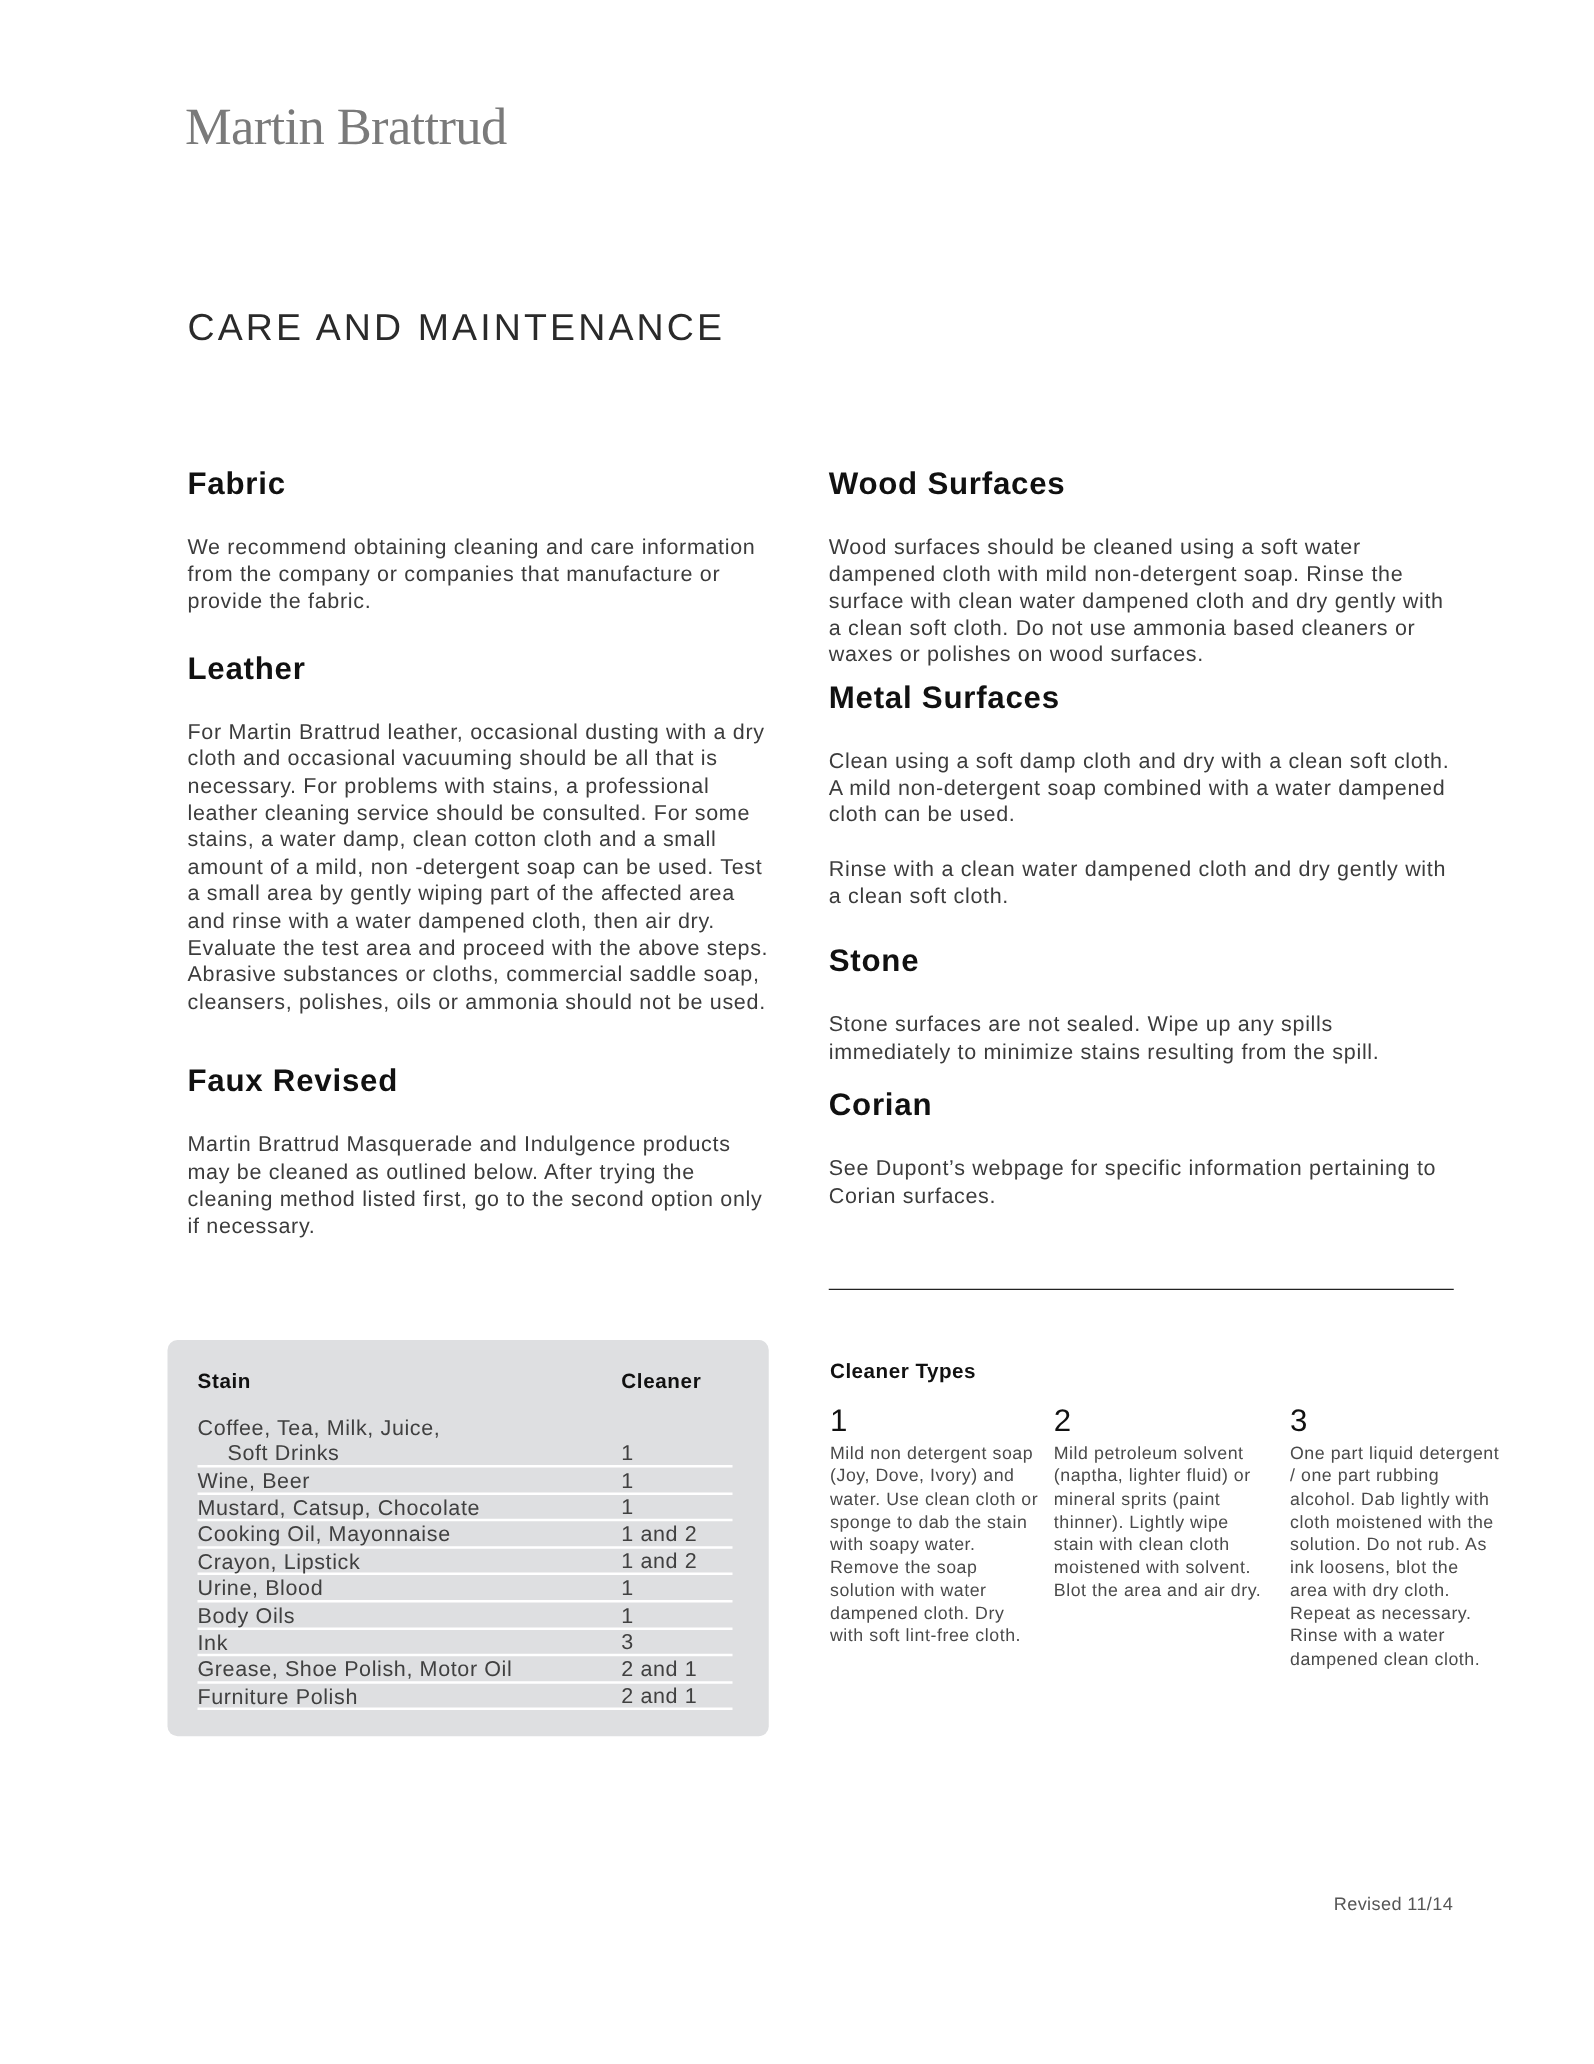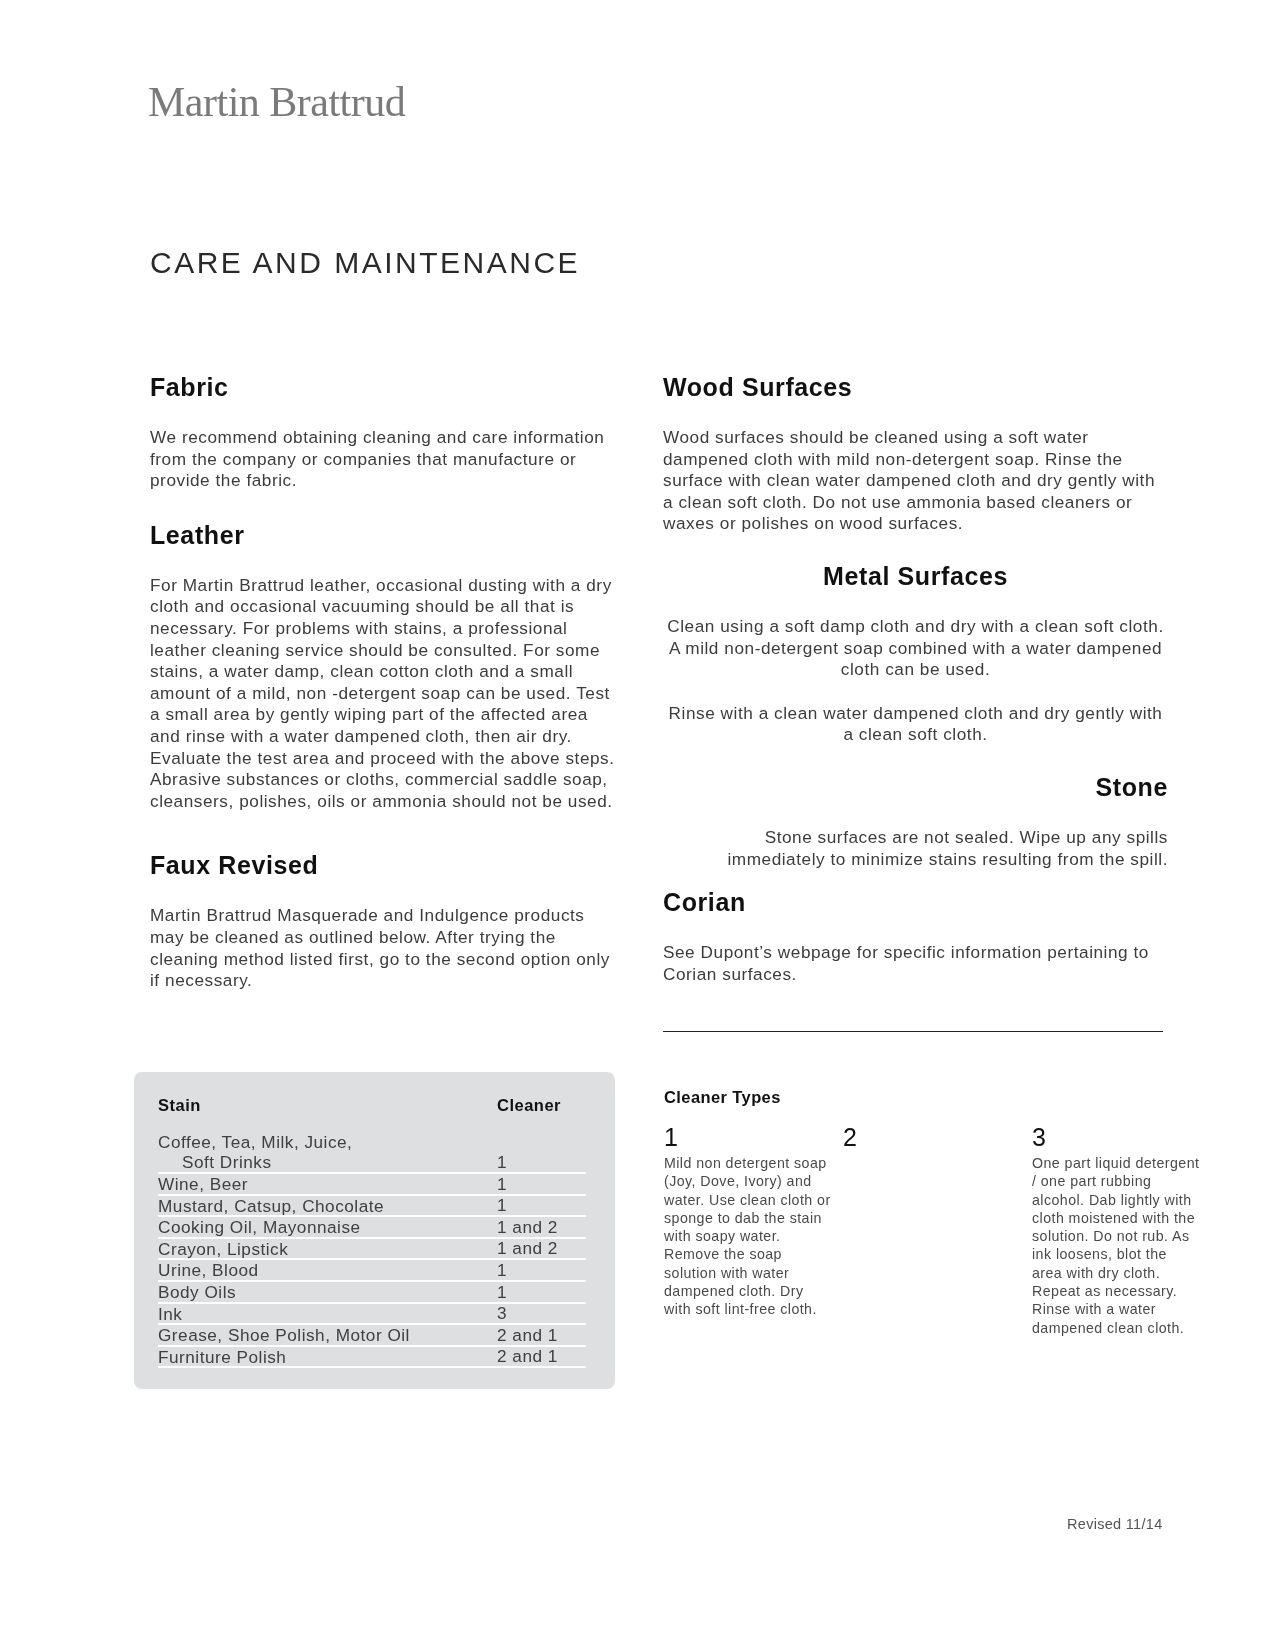--- a/index.html
+++ b/index.html
@@ -111,26 +111,26 @@
     <h2>Faux Revised</h2>
     <p>Martin Brattrud Masquerade and Indulgence products may be cleaned as outlined below. After trying the cleaning method listed first, go to the second option only if necessary.</p>
   </div>
 </div>
 
 <div class="col col-right">
   <div class="section">
     <h2>Wood Surfaces</h2>
     <p>Wood surfaces should be cleaned using a soft water dampened cloth with mild non-detergent soap. Rinse the surface with clean water dampened cloth and dry gently with a clean soft cloth. Do not use ammonia based cleaners or waxes or polishes on wood surfaces.</p>
   </div>
-  <div class="section" style="margin-top:26px;text-align:center;">
+  <div class="section" style="margin-top:8px;">
     <h2>Metal Surfaces</h2>
     <p>Clean using a soft damp cloth and dry with a clean soft cloth. A mild non-detergent soap combined with a water dampened cloth can be used.</p>
     <p>Rinse with a clean water dampened cloth and dry gently with a clean soft cloth.</p>
   </div>
-  <div class="section" style="margin-top:26px;text-align:right;">
+  <div class="section" style="margin-top:26px;">
     <h2>Stone</h2>
     <p>Stone surfaces are not sealed. Wipe up any spills immediately to minimize stains resulting from the spill.</p>
   </div>
   <div class="section" style="margin-top:17px;">
     <h2>Corian</h2>
     <p>See Dupont’s webpage for specific information pertaining to Corian surfaces.</p>
   </div>
 </div>
 
 <div class="rule"></div>
@@ -185,19 +185,20 @@
   </div>
 </div>
 
 <div class="types-title">Cleaner Types</div>
 <div class="type type-1">
   <div class="num">1</div>
   <div class="desc">Mild non detergent soap (Joy, Dove, Ivory) and water. Use clean cloth or sponge to dab the stain with soapy water. Remove the soap solution with water dampened cloth. Dry with soft lint-free cloth.</div>
 </div>
 <div class="type type-2">
   <div class="num">2</div>
+  <div class="desc">Mild petroleum solvent (naptha, lighter fluid) or mineral sprits (paint thinner). Lightly wipe stain with clean cloth moistened with solvent. Blot the area and air dry.</div>
 </div>
 <div class="type type-3">
   <div class="num">3</div>
   <div class="desc">One part liquid detergent / one part rubbing alcohol. Dab lightly with cloth moistened with the solution. Do not rub. As ink loosens, blot the area with dry cloth. Repeat as necessary. Rinse with a water dampened clean cloth.</div>
 </div>
 
 <div class="footer">Revised 11/14</div>
 
 </body></html>

